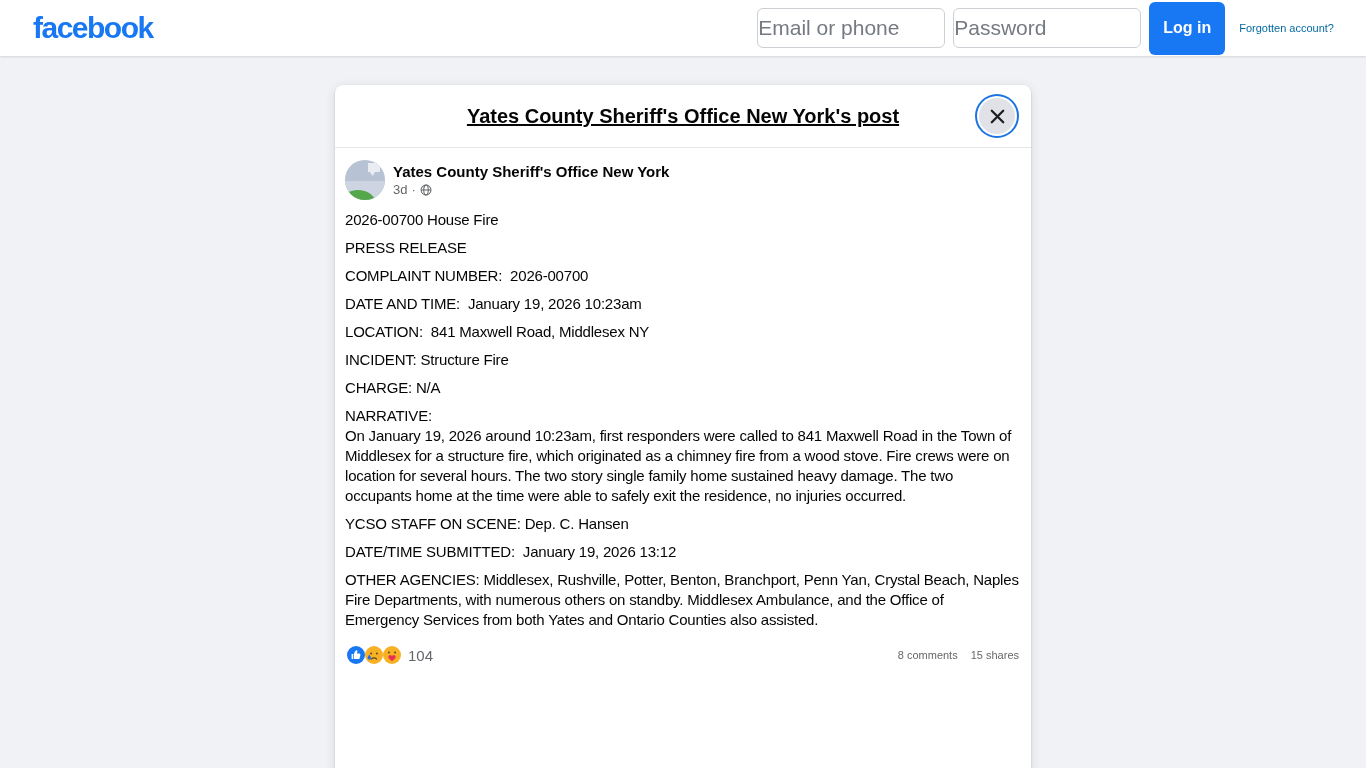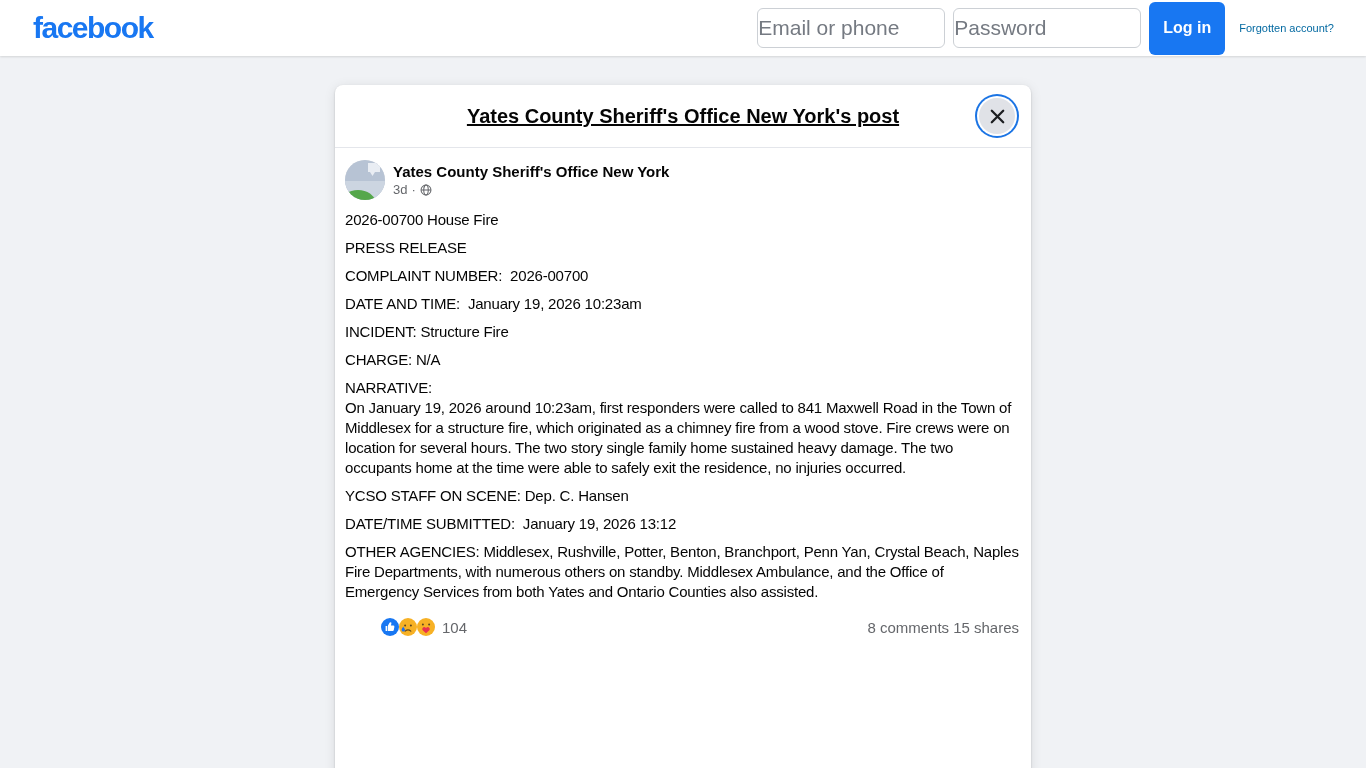--- a/index.html
+++ b/index.html
@@ -143,33 +143,32 @@
     line-height: 20px;
     white-space: pre-wrap;
     color: #050505;
   }
 
   
   .engagement {
     display: flex;
     align-items: center;
     justify-content: space-between;
-    padding: 10px 12px 9px 22px;
-    margin-left: 24px;
+    padding: 10px 12px 9px 12px;
   }
   .reaction-left { display: flex; align-items: center; }
   .reaction-icons { display: flex; }
   .reaction-icons .r-ic {
     width: 18px; height: 18px;
     border-radius: 50%;
     display: block;
   }
   .reaction-icons .r-ic + .r-ic { margin-left: 0px; }
   .reaction-count { margin-left: 7px; font-size: 15px; color: #65676b; cursor: pointer; }
-  .engage-right { display: flex; gap: 4px; font-size: 15px; color: #65676b; }
+  .engage-right { display: flex; gap: 13px; font-size: 11px; color: #65676b; }
   .engage-right span { cursor: pointer; }
 </style>
 </head>
 <body>
 
 <div class="topbar">
   <div class="logo">facebook</div>
   <div class="login-form">
     <input class="login-input" type="text" placeholder="Email or phone" style="">
     <input class="login-input" type="password" placeholder="Password" style="">
@@ -215,20 +214,21 @@
           </span>
         </div>
       </div>
     </div>
 
     <div class="post-body">
       <p>2026-00700 House Fire</p>
       <p>PRESS RELEASE</p>
       <p>COMPLAINT NUMBER:  2026-00700</p>
       <p>DATE AND TIME:  January 19, 2026 10:23am</p>
+      <p>LOCATION:  841 Maxwell Road, Middlesex NY</p>
       <p>INCIDENT: Structure Fire</p>
       <p>CHARGE: N/A</p>
       <p>NARRATIVE:
 On January 19, 2026 around 10:23am, first responders were called to 841 Maxwell Road in the Town of Middlesex for a structure fire, which originated as a chimney fire from a wood stove. Fire crews were on location for several hours. The two story single family home sustained heavy damage. The two occupants home at the time were able to safely exit the residence, no injuries occurred.</p>
       <p>YCSO STAFF ON SCENE: Dep. C. Hansen</p>
       <p>DATE/TIME SUBMITTED:  January 19, 2026 13:12</p>
       <p>OTHER AGENCIES: Middlesex, Rushville, Potter, Benton, Branchport, Penn Yan, Crystal Beach, Naples Fire Departments, with numerous others on standby. Middlesex Ambulance, and the Office of Emergency Services from both Yates and Ontario Counties also assisted.</p>
     </div>
 
     <div class="engagement">

